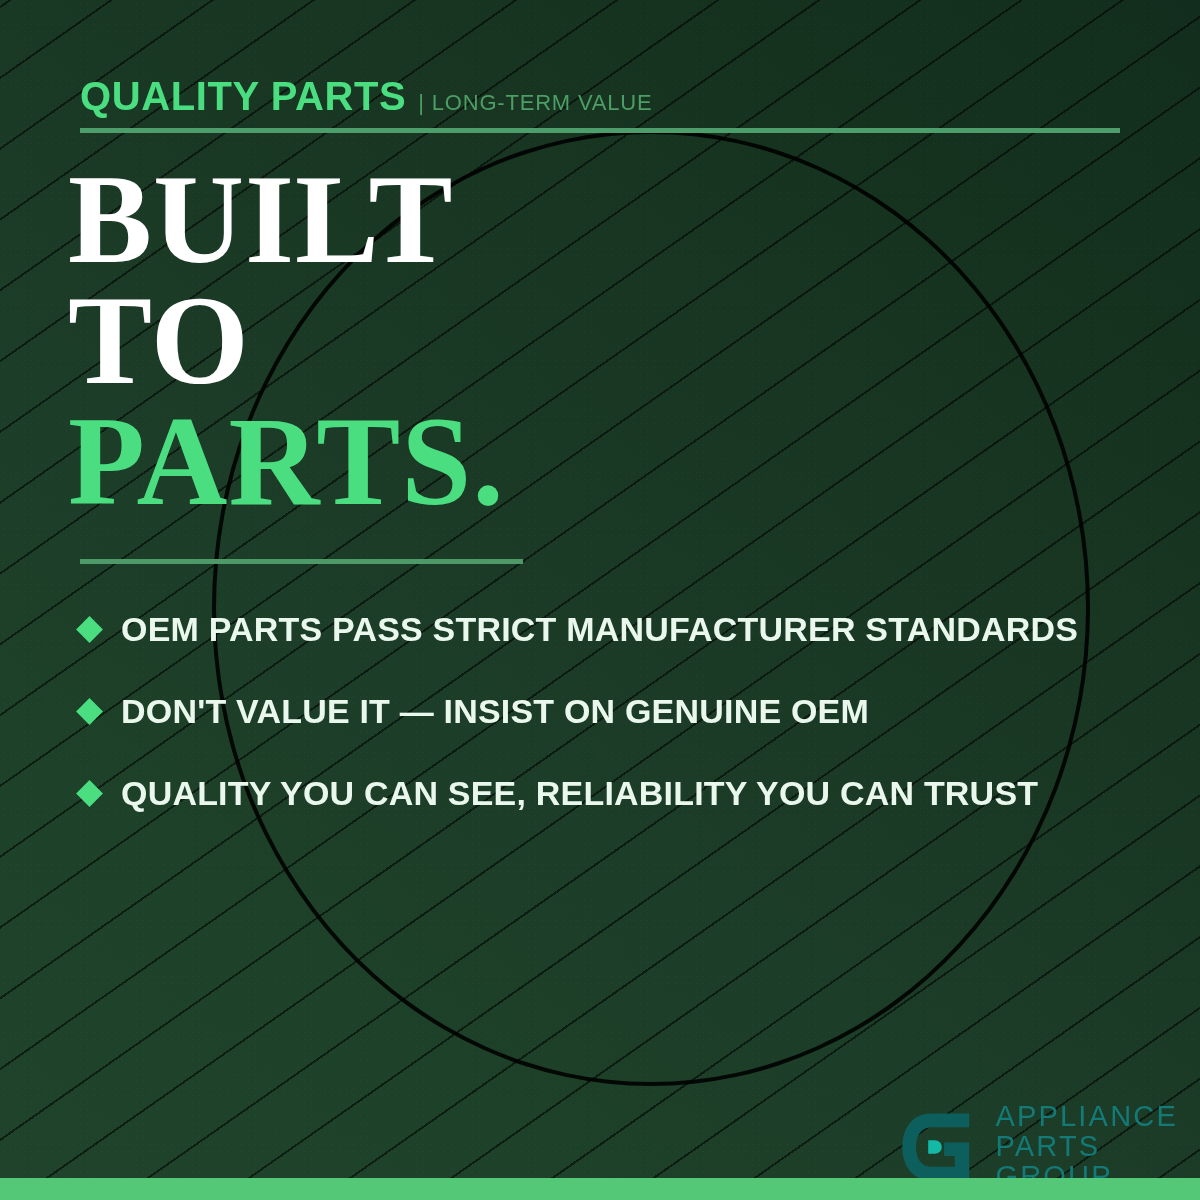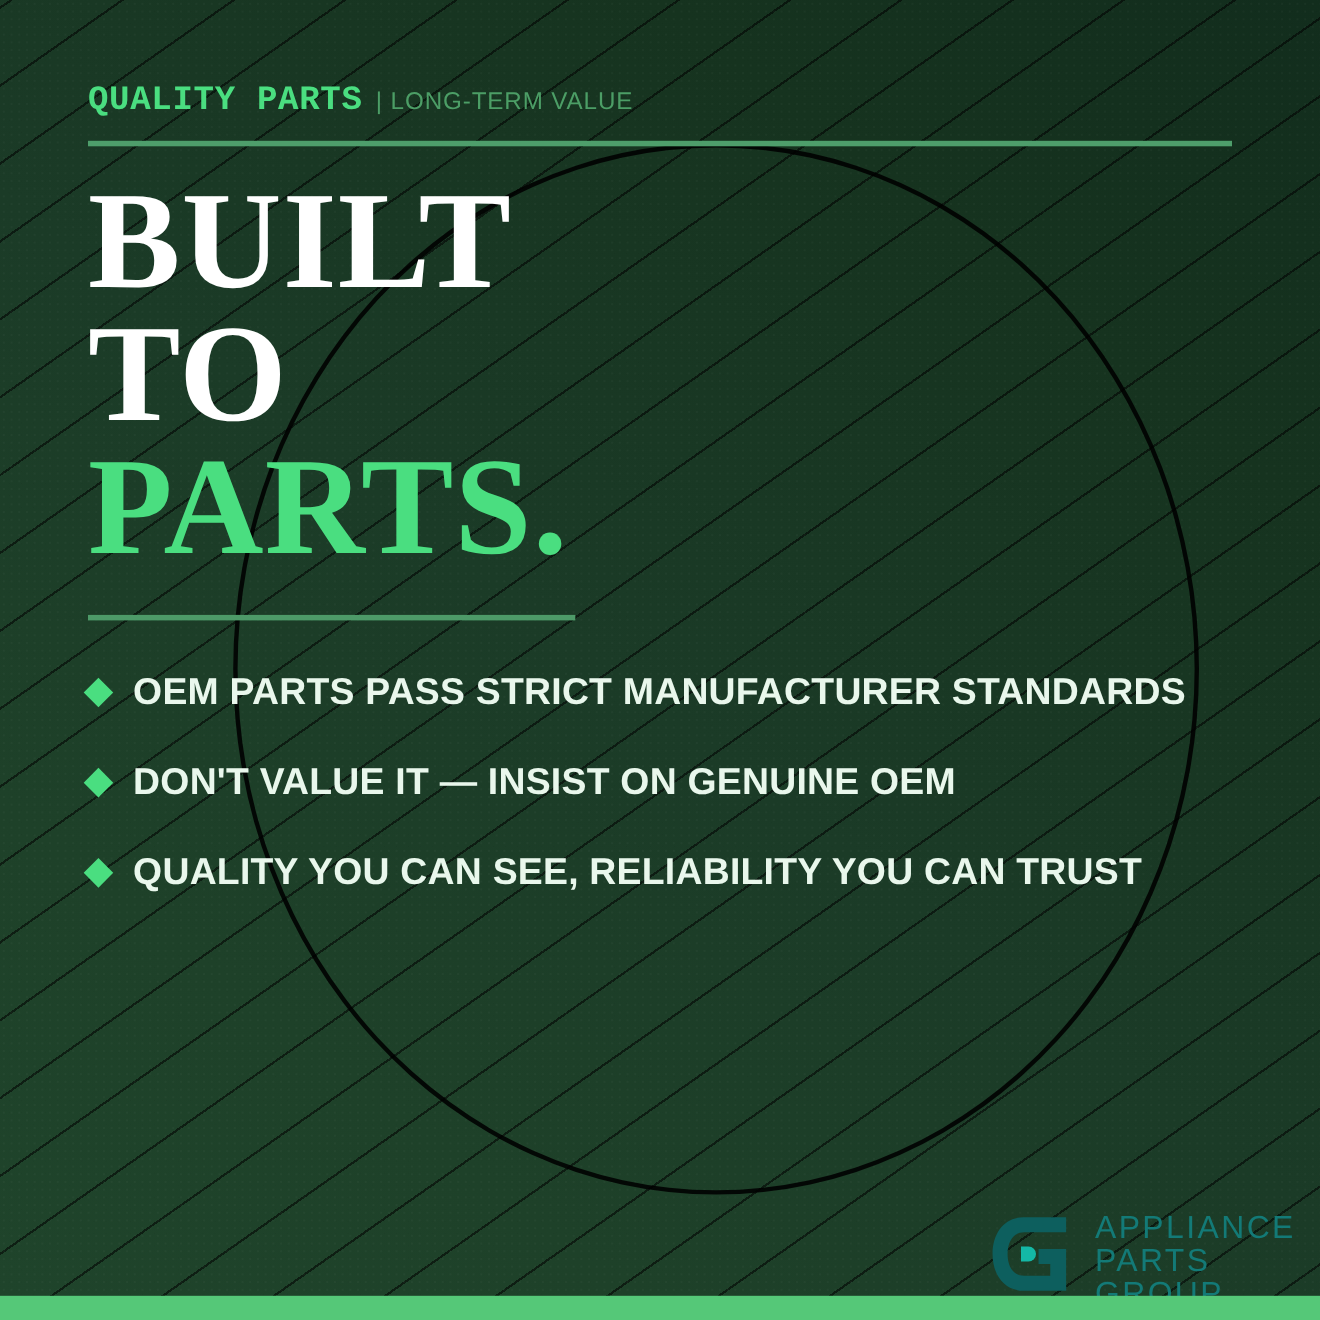--- a/index.html
+++ b/index.html
@@ -60,44 +60,43 @@
   }
 
   
   .kicker {
     position:absolute;
     left:80px; top:74px;
     display:flex; align-items:baseline; gap:12px;
     white-space:nowrap;
   }
   .kicker-main {
-    font-size:31px;
+    font-size:40px;
     font-weight:bold;
     letter-spacing:0.6px;
     color:#4ade80;
-    font-family:Liberation Mono, monospace;
   }
   .kicker-sub {
     font-size:22px;
     font-weight:normal;
     letter-spacing:0.8px;
     color:#4c9e66;
   }
 
   .rule-top {
     position:absolute;
     left:80px; top:128px;
     width:1040px; height:5px;
     background:#4e9e6b;
   }
 
   
   .headline {
     position:absolute;
-    left:80px; top:160px;
+    left:68px; top:160px;
     font-family:"Liberation Serif", serif;
     font-weight:bold;
     font-size:126px;
     line-height:0.96;
     letter-spacing:1px;
   }
   .hl-1, .hl-2 { color:#ffffff; display:block; }
   .hl-3 { color:#4ade80; display:block; }
 
   .rule-mid {
@@ -132,20 +131,21 @@
     letter-spacing:0.2px;
     color:#e9f7ec;
     white-space:nowrap;
   }
 
   
   .logo {
     position:absolute;
     right:22px; bottom:8px;
     display:flex;
+    align-items:center;
     gap:22px;
   }
   .logo-mark { width:76px; height:76px; display:block; }
   .logo-words {
     font-family:"Liberation Sans Narrow","Liberation Sans", sans-serif;
     font-size:29px;
     line-height:1.03;
     letter-spacing:2.2px;
     color:#137a77;
     text-transform:uppercase;

